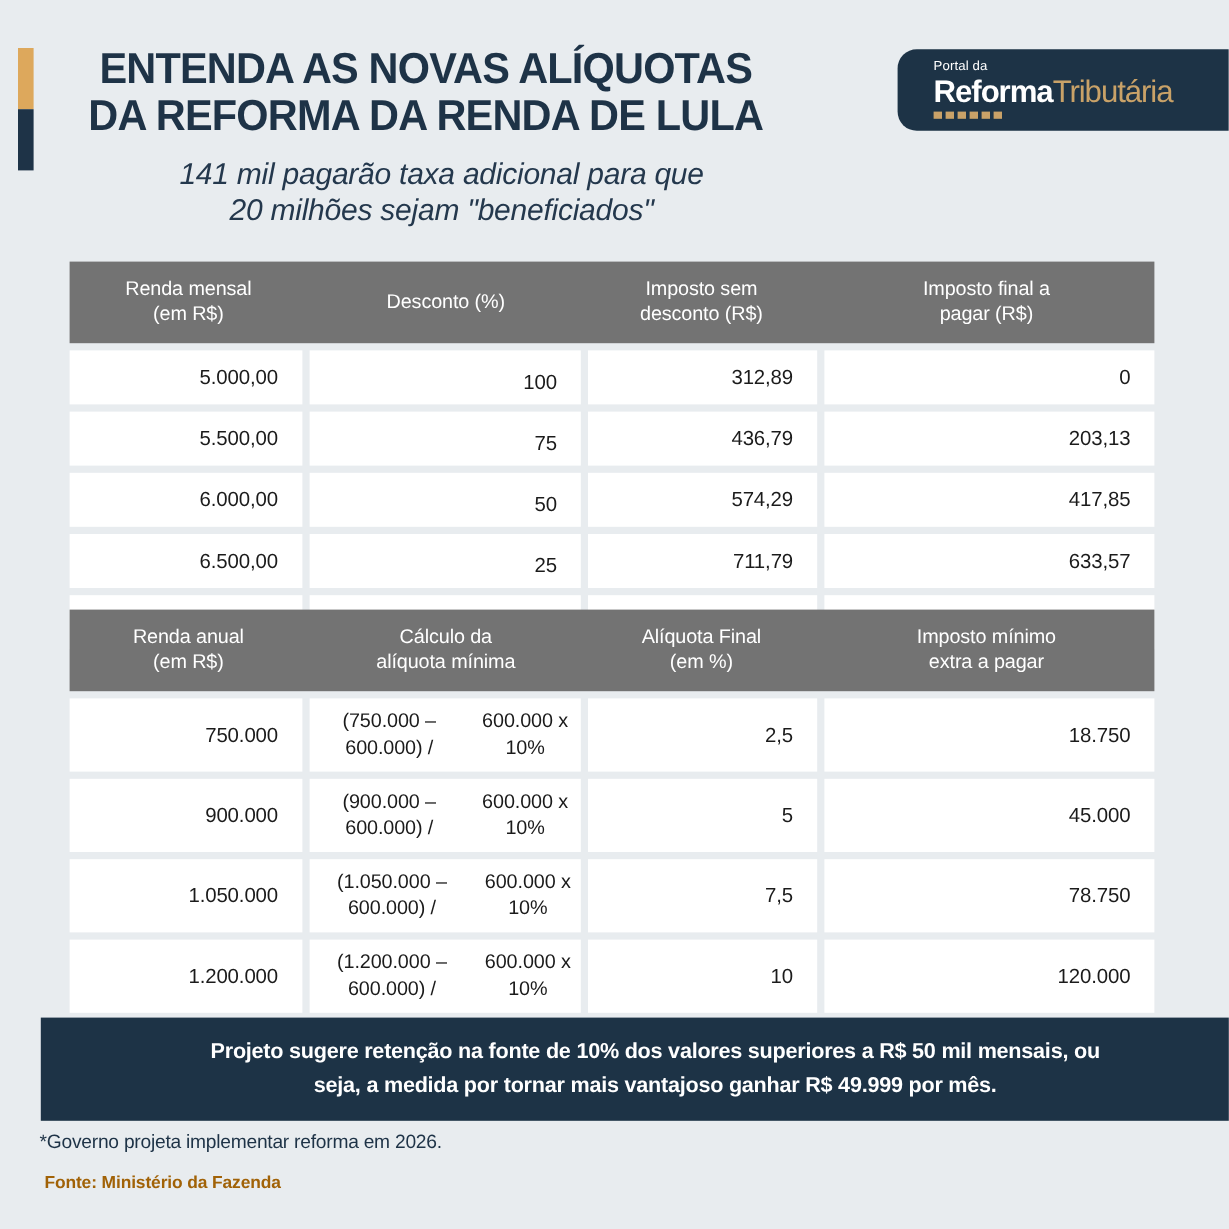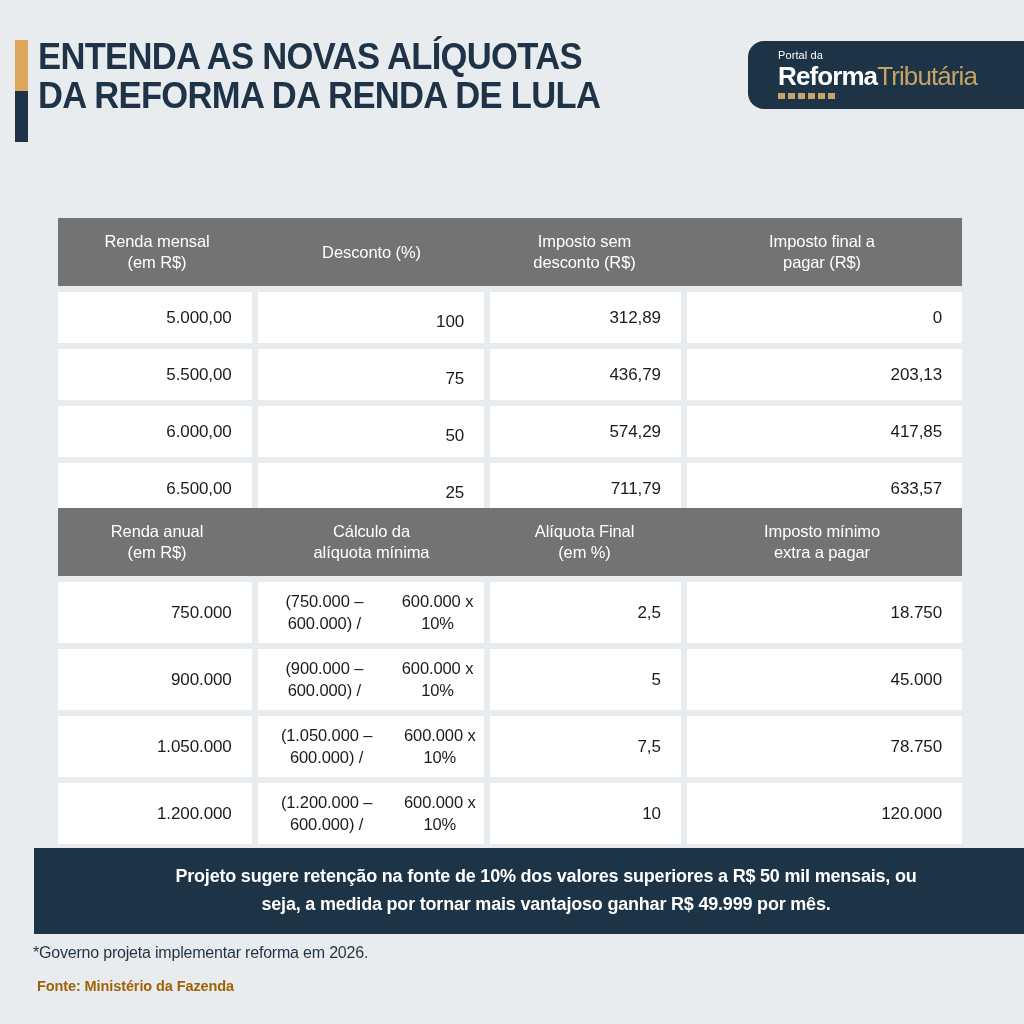--- a/index.html
+++ b/index.html
@@ -40,20 +40,21 @@
     width: 13px;
     height: 51px;
     background: #1e3347;
   }
 
   .title-block {
     position: absolute;
     left: 38px;
     top: 38px;
     width: 660px;
+    text-align: center;
   }
 
   .title {
     font-family: "Liberation Sans", sans-serif;
     font-weight: bold;
     font-size: 36px;
     line-height: 1.08;
     letter-spacing: -0.7px;
     color: #1e3347;
     text-transform: uppercase;
@@ -153,21 +154,21 @@
     background: #ffffff;
     display: flex;
     align-items: center;
     justify-content: flex-end;
     font-size: 17px;
     font-weight: 400;
     color: #1b1b1b;
     padding-right: 20px;
     letter-spacing: -0.1px;
   }
-  .table-1 .td { height: 51px; }
+  .table-1 .td { height: 45px; }
   .table-2 .td { height: 61px; }
 
   
   .td.nudge { padding-top: 9px; }
 
   .td.formula {
     justify-content: space-between;
     text-align: center;
     padding-right: 0;
     font-size: 16.5px;
@@ -249,20 +250,24 @@
   <div class="accent-bars">
     <div class="accent-bar-gold"></div>
     <div class="accent-bar-navy"></div>
   </div>
 
   <div class="title-block">
     <h1 class="title">
       <span class="title-line">ENTENDA AS NOVAS ALÍQUOTAS</span>
       <span class="title-line">DA REFORMA DA RENDA DE LULA</span>
     </h1>
+    <h2 class="subtitle">
+      <span class="subtitle-line">141 mil pagarão taxa adicional para que</span>
+      <span class="subtitle-line">20 milhões sejam "beneficiados"</span>
+    </h2>
   </div>
 
   <div class="logo-box">
     <div class="logo-eyebrow">Portal da</div>
     <div class="logo-main">
       <span class="logo-main-a">Reforma</span><span class="logo-main-b">Tributária</span>
     </div>
     <div class="logo-dots">
       <span class="logo-dot"></span>
       <span class="logo-dot"></span>

